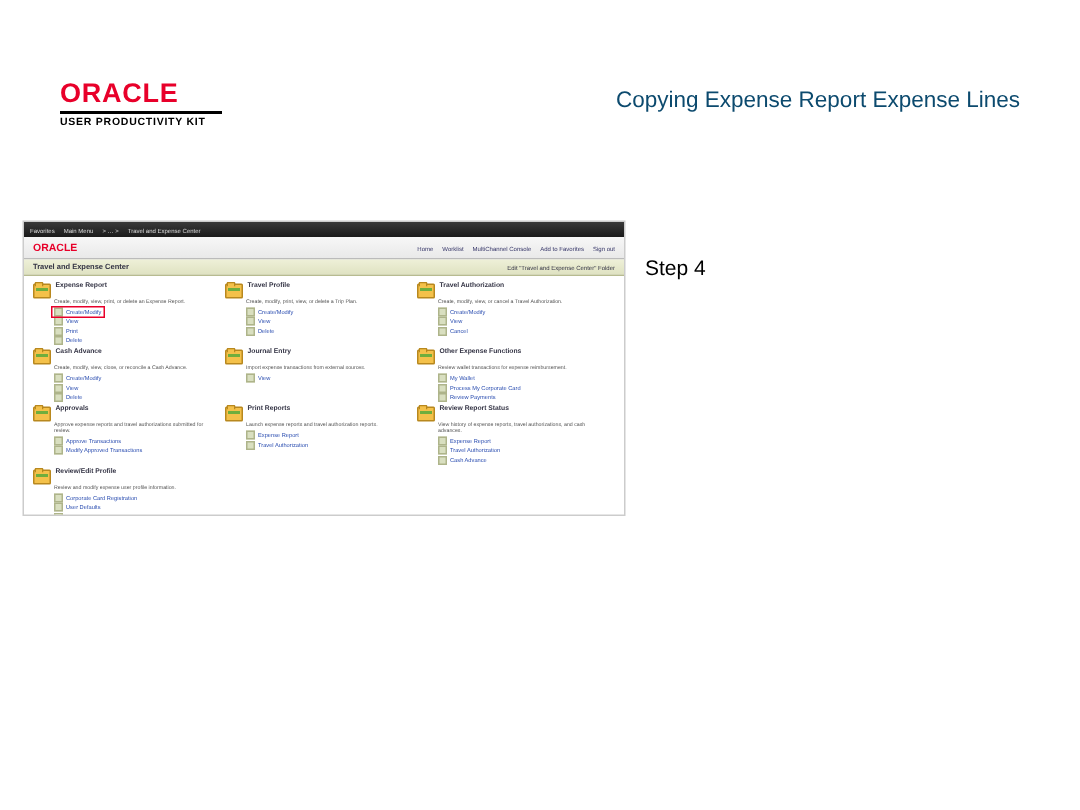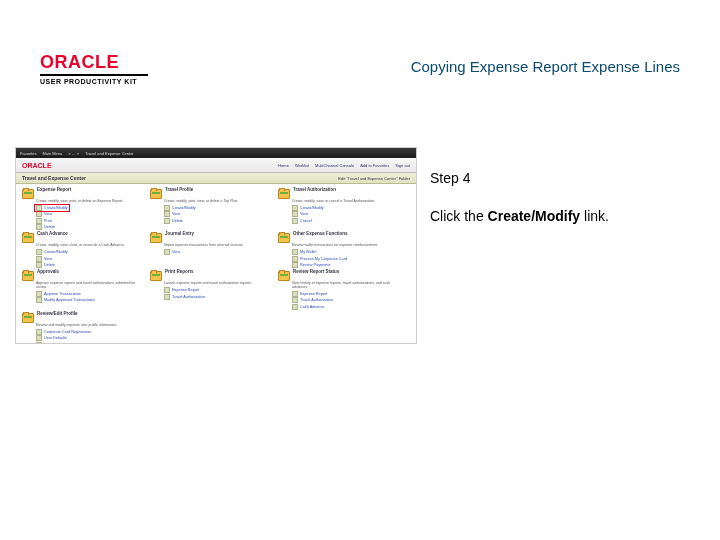--- a/index.html
+++ b/index.html
@@ -45,23 +45,20 @@
   <div class="logo-block">
     <div class="logo-word">ORACLE</div>
     <div class="logo-rule"></div>
     <div class="logo-sub">USER PRODUCTIVITY KIT</div>
   </div>
 
   <div class="page-title">Copying Expense Report Expense Lines</div>
 
   <div class="step-label">Step 4</div>
 
-  <div class="instruction">
-    <span>Click the </span><b>Create/Modify</b><span> link.</span>
-  </div>
 
   <div class="shot">
     <div class="shot-topbar">
       <span>Favorites</span>
       <span>Main Menu</span>
       <span>&gt; … &gt;</span>
       <span>Travel and Expense Center</span>
     </div>
     <div class="shot-brandbar">
       <span class="shot-brand">ORACLE</span>

